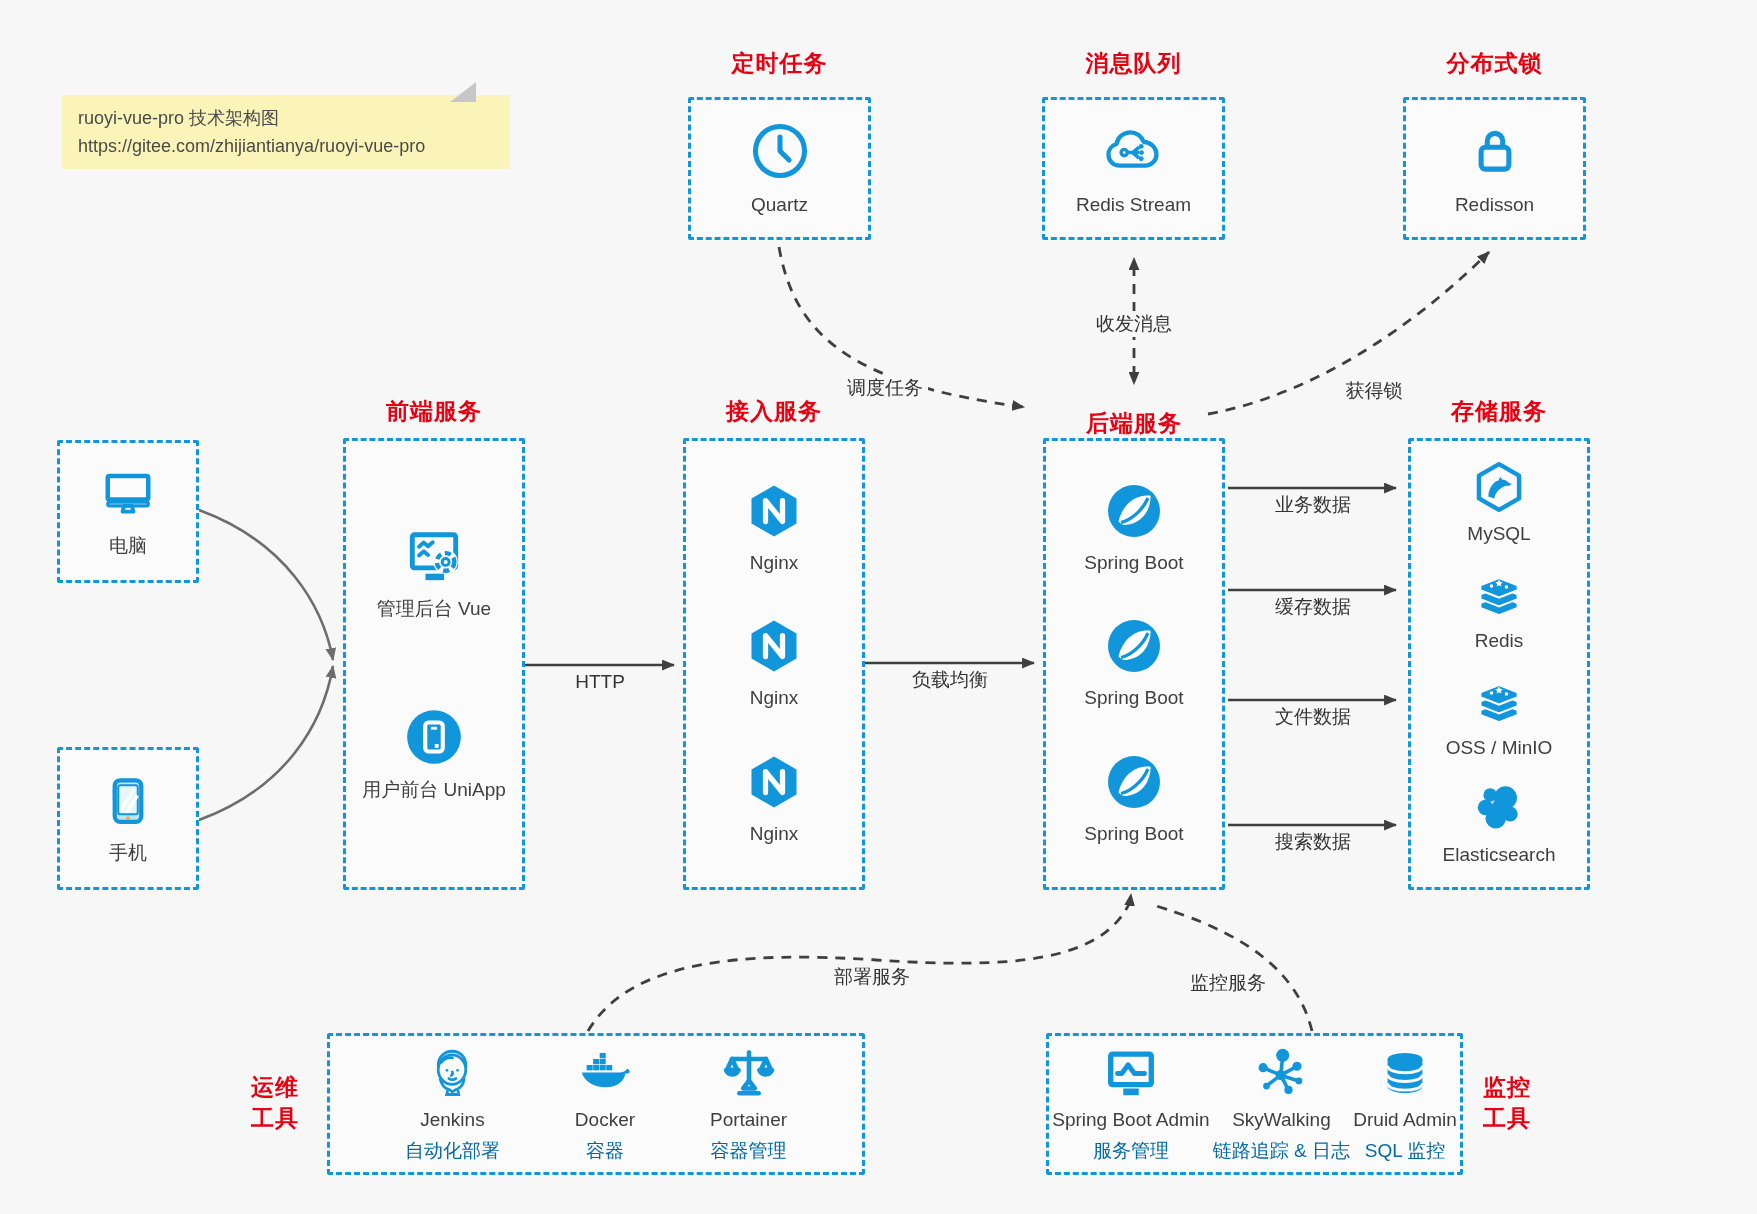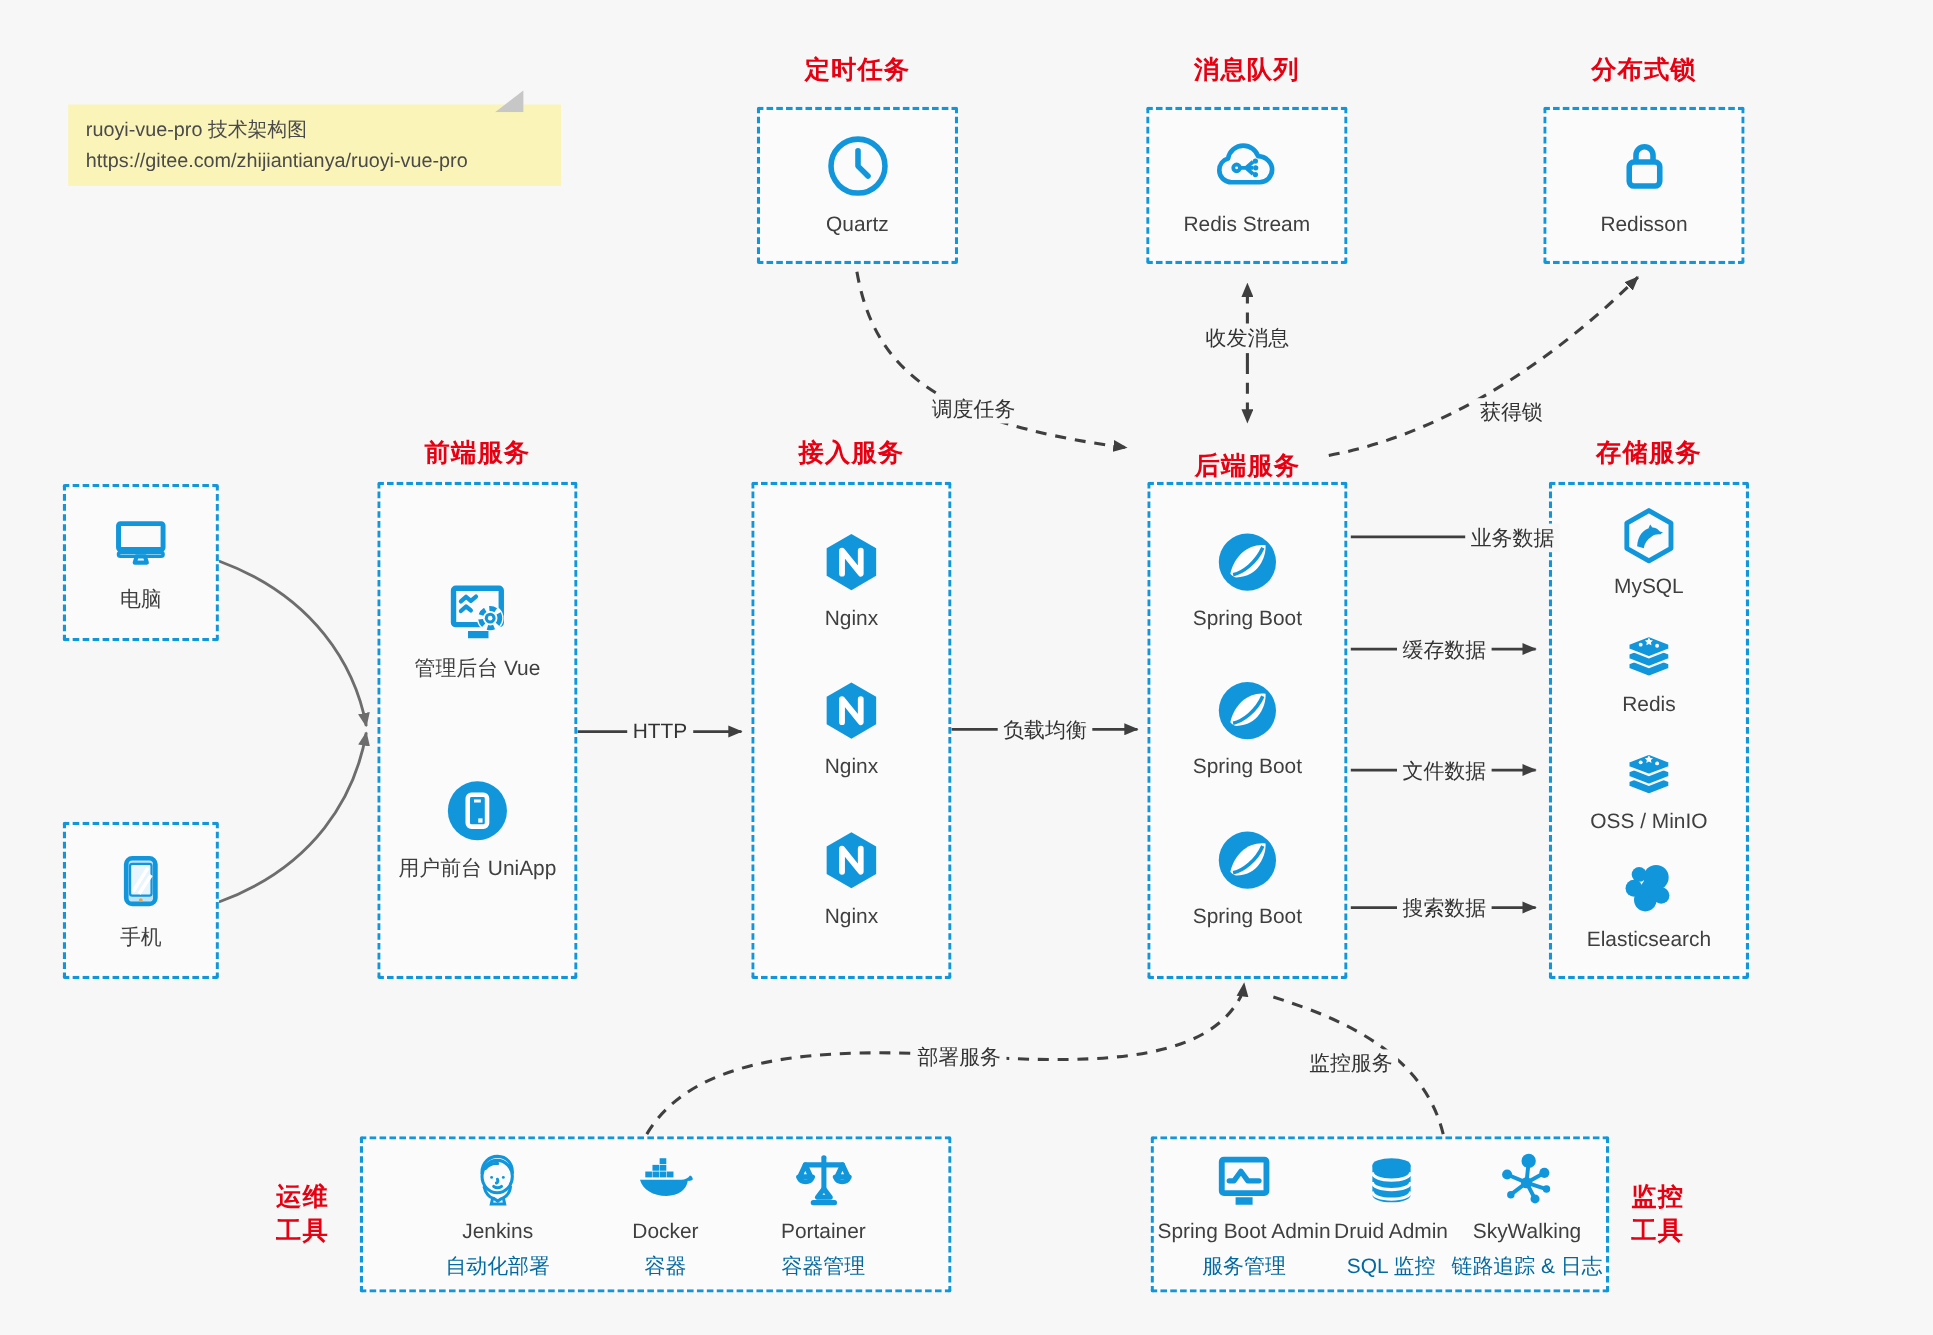--- a/index.html
+++ b/index.html
@@ -12,21 +12,21 @@
   .gtitle{position:absolute;color:#e60012;font-weight:bold;font-size:23px;text-align:center;letter-spacing:1px;white-space:nowrap;}
   .side-title{position:absolute;color:#e60012;font-weight:bold;font-size:23px;text-align:center;line-height:1.35;letter-spacing:1px;}
   .item{display:flex;flex-direction:column;align-items:center;gap:9px;justify-content:flex-end;}
   .item-label{font-size:19px;color:#3f3f3f;white-space:nowrap;text-align:center;line-height:1.4;}
   .item-sub{font-size:19px;color:#0369a1;white-space:nowrap;text-align:center;}
   .item-icon{display:block;}
   .i64{width:64px;height:64px;} .i62{width:62px;height:62px;} .i60{width:60px;height:60px;}
   .i58{width:58px;height:58px;} .i56{width:56px;height:56px;}
   .svg-icon{display:block;width:100%;height:100%;color:#1296db;}
   .elabel{position:absolute;transform:translate(-50%,-50%);font-size:19px;color:#333;
-          background:#f7f7f7;padding:0 5px;white-space:nowrap;}
+          background:#f7f7f7;padding:0 5px;white-space:nowrap;margin-top:16px;}
   .note{position:absolute;left:62px;top:95px;width:448px;height:74px;background:#faf4b9;
         box-sizing:border-box;padding:10px 16px;font-size:18px;color:#4a4a4a;line-height:1.55;}
   .note .fold{position:absolute;right:34px;top:-13px;}
 </style>
 </head>
 <body>
 
 <svg width="0" height="0" style="position:absolute" aria-hidden="true">
 <defs>
   <symbol id="i-clock-icon" viewBox="0 0 24 24">
@@ -426,40 +426,40 @@
           <svg class="svg-icon" viewBox="0 0 24 24" aria-hidden="true">
             <use href="#i-sba-icon"></use>
           </svg>
         </span>
       <div class="item-label">Spring Boot Admin</div>
       <div class="item-sub">服务管理</div>
     </div>
     <div class="item" style="gap:5px">
       <span class="item-icon i58">
           <svg class="svg-icon" viewBox="0 0 24 24" aria-hidden="true">
+            <use href="#i-skywalking-icon"></use>
+          </svg>
+        </span>
+      <div class="item-label">SkyWalking</div>
+      <div class="item-sub">链路追踪 &amp; 日志</div>
+    </div>
+    <div class="item" style="gap:5px">
+      <span class="item-icon i58">
+          <svg class="svg-icon" viewBox="0 0 24 24" aria-hidden="true">
             <use href="#i-druid-icon"></use>
           </svg>
         </span>
       <div class="item-label">Druid Admin</div>
       <div class="item-sub">SQL 监控</div>
     </div>
-    <div class="item" style="gap:5px">
-      <span class="item-icon i58">
-          <svg class="svg-icon" viewBox="0 0 24 24" aria-hidden="true">
-            <use href="#i-skywalking-icon"></use>
-          </svg>
-        </span>
-      <div class="item-label">SkyWalking</div>
-      <div class="item-sub">链路追踪 &amp; 日志</div>
-    </div>
   </div>
 
   <div class="elabel" style="left:600px;top:666px">HTTP</div>
   <div class="elabel" style="left:950px;top:664px">负载均衡</div>
-  <div class="elabel" style="left:1375px;top:489px">业务数据</div>
+  <div class="elabel" style="left:1313px;top:489px">业务数据</div>
   <div class="elabel" style="left:1313px;top:591px">缓存数据</div>
   <div class="elabel" style="left:1313px;top:701px">文件数据</div>
   <div class="elabel" style="left:1313px;top:826px">搜索数据</div>
   <div class="elabel" style="left:885px;top:372px">调度任务</div>
   <div class="elabel" style="left:1134px;top:308px">收发消息</div>
   <div class="elabel" style="left:1374px;top:375px">获得锁</div>
   <div class="elabel" style="left:872px;top:961px">部署服务</div>
   <div class="elabel" style="left:1228px;top:967px">监控服务</div>
 
 </div>

